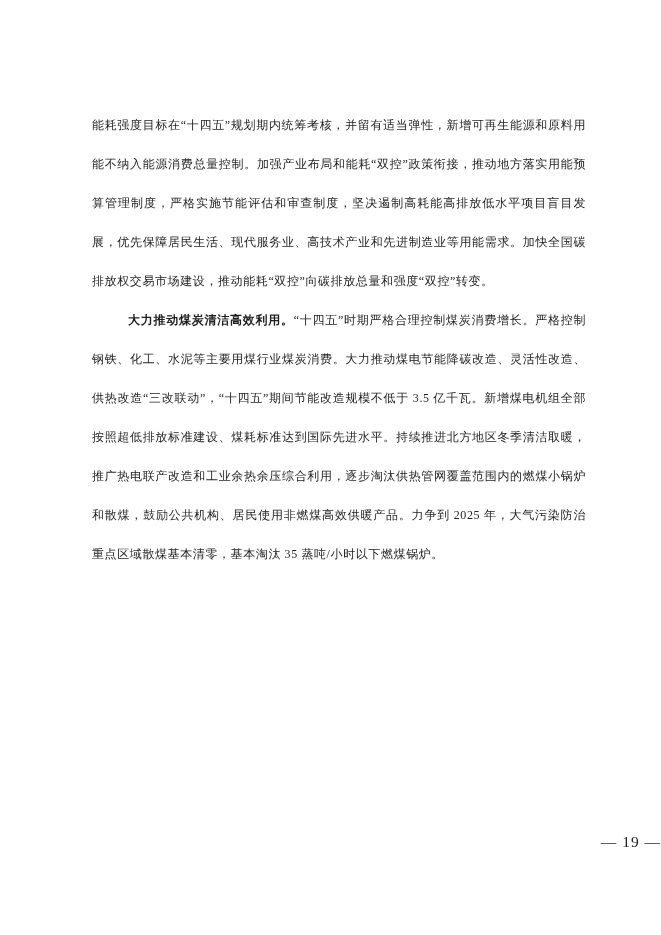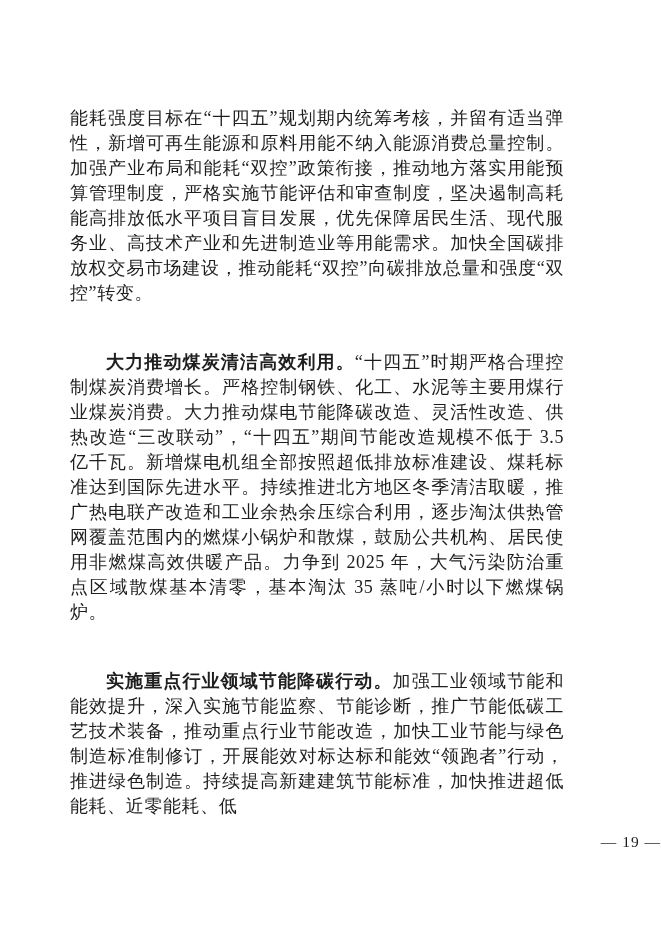--- a/index.html
+++ b/index.html
@@ -14,38 +14,37 @@
     position: relative;
     width: 661px;
     height: 935px;
     background: #ffffff;
     overflow: hidden;
     font-family: "Liberation Serif", "DejaVu Serif", serif;
   }
 
   .text-block {
     position: absolute;
-    left: 70px;
+    left: 92px;
     top: 106px;
     width: 494px;
-    font-size: 18px;
-    line-height: 25px;
+    font-size: 12px;
+    line-height: 39px;
     letter-spacing: 0.6px;
     color: #1e1e1e;
     text-align: justify;
     text-justify: inter-character;
   }
 
   .para {
     margin: 0;
   }
 
   .para.indented {
     text-indent: 36px;
-    margin-top: 44px;
   }
 
   .seg-bold {
     font-weight: 700;
   }
 
   .footer {
     position: absolute;
     top: 833px;
     left: 0;
@@ -57,16 +56,15 @@
     font-family: "Liberation Serif", "DejaVu Serif", serif;
   }
 </style>
 </head>
 <body style="background: rgb(255, 255, 255);">
 
 <div class="page">
   <div class="text-block" id="text-block" style="color: rgb(30, 30, 30);">
       <p class="para"><span class="seg">能耗强度目标在“十四五”规划期内统筹考核，并留有适当弹性，新增可再生能源和原料用能不纳入能源消费总量控制。加强产业布局和能耗“双控”政策衔接，推动地方落实用能预算管理制度，严格实施节能评估和审查制度，坚决遏制高耗能高排放低水平项目盲目发展，优先保障居民生活、现代服务业、高技术产业和先进制造业等用能需求。加快全国碳排放权交易市场建设，推动能耗“双控”向碳排放总量和强度“双控”转变。</span></p>
       <p class="para indented"><span class="seg seg-bold">大力推动煤炭清洁高效利用。</span><span class="seg">“十四五”时期严格合理控制煤炭消费增长。严格控制钢铁、化工、水泥等主要用煤行业煤炭消费。大力推动煤电节能降碳改造、灵活性改造、供热改造“三改联动”，“十四五”期间节能改造规模不低于 3.5 亿千瓦。新增煤电机组全部按照超低排放标准建设、煤耗标准达到国际先进水平。持续推进北方地区冬季清洁取暖，推广热电联产改造和工业余热余压综合利用，逐步淘汰供热管网覆盖范围内的燃煤小锅炉和散煤，鼓励公共机构、居民使用非燃煤高效供暖产品。力争到 2025 年，大气污染防治重点区域散煤基本清零，基本淘汰 35 蒸吨/小时以下燃煤锅炉。</span></p>
-      <p class="para indented"><span class="seg seg-bold">实施重点行业领域节能降碳行动。</span><span class="seg">加强工业领域节能和能效提升，深入实施节能监察、节能诊断，推广节能低碳工艺技术装备，推动重点行业节能改造，加快工业节能与绿色制造标准制修订，开展能效对标达标和能效“领跑者”行动，推进绿色制造。持续提高新建建筑节能标准，加快推进超低能耗、近零能耗、低</span></p>
     </div>
   <div class="footer">— 19 —</div>
 </div>
 
 </body></html>

